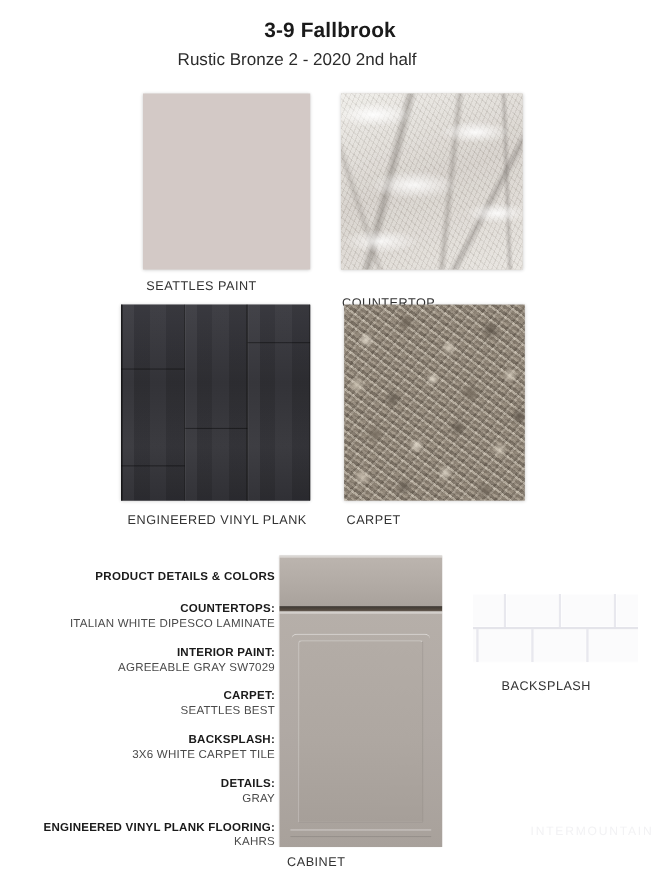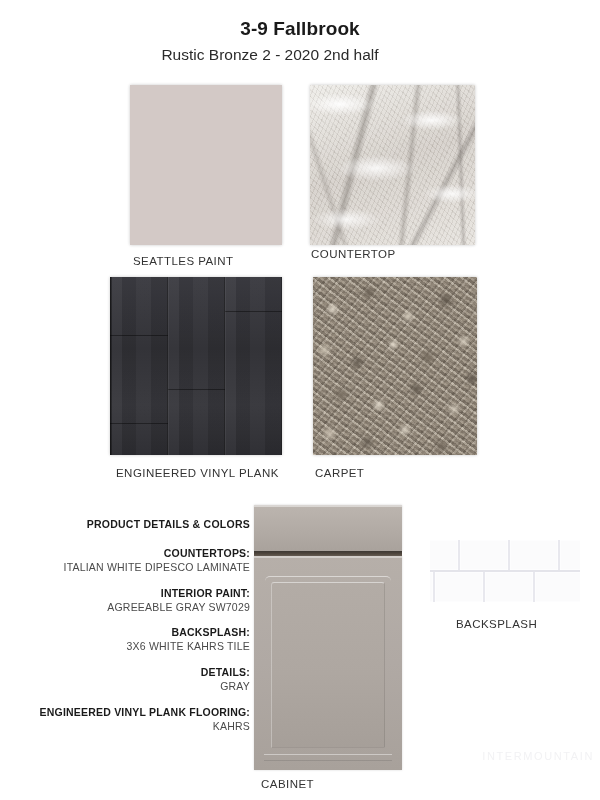--- a/index.html
+++ b/index.html
@@ -72,21 +72,21 @@
       radial-gradient(ellipse 48px 15px at 22% 84%, rgba(255,255,255,0.8) 0%, rgba(255,255,255,0) 72%),
       linear-gradient(104deg, rgba(112,106,100,0.00) 28%, rgba(112,106,100,0.42) 31%, rgba(112,106,100,0.00) 34%),
       linear-gradient(96deg, rgba(126,120,114,0.00) 57%, rgba(126,120,114,0.36) 59.5%, rgba(126,120,114,0.00) 62%),
       linear-gradient(118deg, rgba(96,90,86,0.00) 73%, rgba(96,90,86,0.33) 75%, rgba(96,90,86,0.00) 77.5%),
       linear-gradient(72deg, rgba(140,134,128,0.00) 14%, rgba(140,134,128,0.30) 16%, rgba(140,134,128,0.00) 18.5%),
       linear-gradient(88deg, rgba(108,102,98,0.00) 88%, rgba(108,102,98,0.30) 90%, rgba(108,102,98,0.00) 92%),
       repeating-linear-gradient(113deg, rgba(120,114,108,0.10) 0px, rgba(120,114,108,0.10) 1px, rgba(255,255,255,0.13) 1px, rgba(255,255,255,0.13) 4px),
       repeating-linear-gradient(42deg, rgba(90,84,80,0.08) 0px, rgba(90,84,80,0.08) 1px, rgba(255,255,255,0.10) 1px, rgba(255,255,255,0.10) 5px),
       linear-gradient(160deg, #eceae5 0%, #cfc9c2 48%, #e4e0da 100%);
   }
-  #lbl-countertop { left: 311px; top: 248px; }
+  #lbl-countertop { left: 311px; top: 270px; }
 
   
   #sw-evp {
     left: 110px; top: 277px; width: 172px; height: 178px;
     background-color: #34343a;
     background-image:
       linear-gradient(90deg, rgba(0,0,0,0.34) 0px, rgba(0,0,0,0.34) 1.5px, rgba(0,0,0,0) 1.5px),
       repeating-linear-gradient(90deg,
         rgba(255,255,255,0.035) 0px, rgba(255,255,255,0.035) 12px,
         rgba(0,0,0,0.05) 12px, rgba(0,0,0,0.05) 26px,
@@ -307,22 +307,26 @@
 
   <div class="row">
     <div class="term">COUNTERTOPS:</div>
     <div class="value">ITALIAN WHITE DIPESCO LAMINATE</div>
   </div>
   <div class="row">
     <div class="term">INTERIOR PAINT:</div>
     <div class="value">AGREEABLE GRAY SW7029</div>
   </div>
   <div class="row">
+    <div class="term">CARPET:</div>
+    <div class="value">SEATTLES BEST</div>
+  </div>
+  <div class="row">
     <div class="term">BACKSPLASH:</div>
-    <div class="value">3X6 WHITE KAHRS TILE</div>
+    <div class="value">3X6 WHITE CARPET TILE</div>
   </div>
   <div class="row">
     <div class="term">DETAILS:</div>
     <div class="value">GRAY</div>
   </div>
   <div class="row">
     <div class="term">ENGINEERED VINYL PLANK FLOORING:</div>
     <div class="value">KAHRS</div>
   </div>
 </div>

